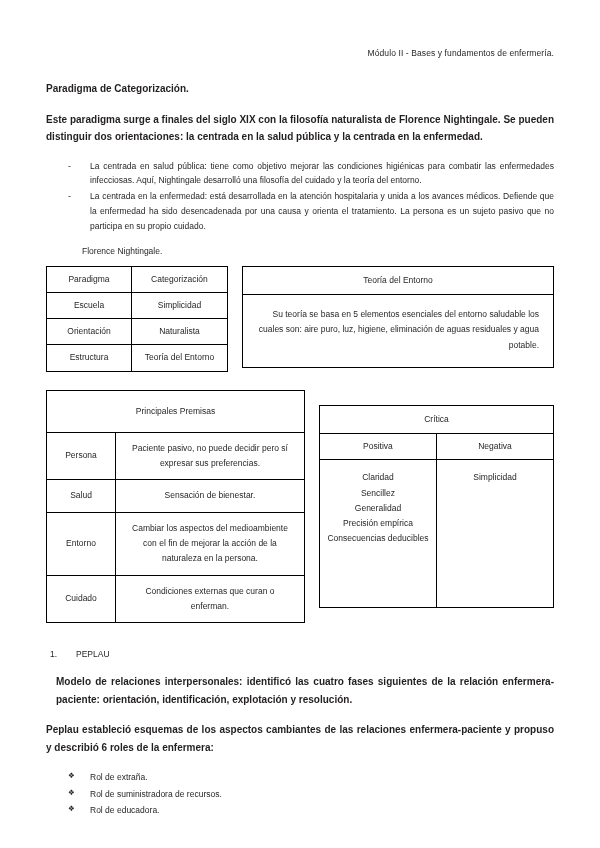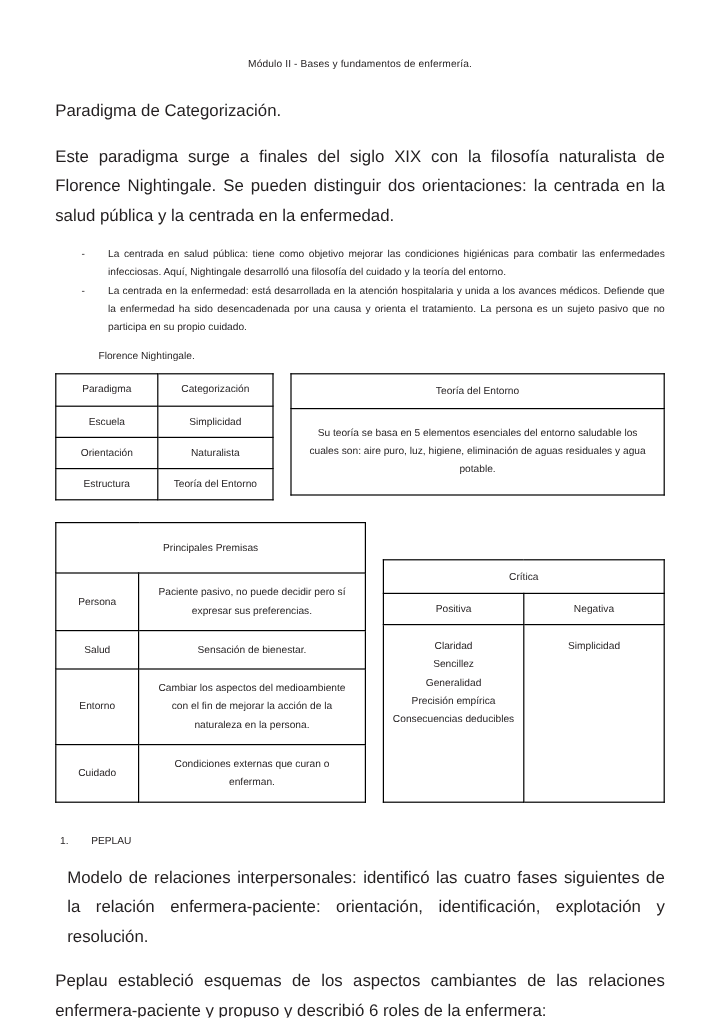--- a/index.html
+++ b/index.html
@@ -16,30 +16,31 @@
   }
   .page {
     position: relative;
     width: 600px;
     height: 848px;
     box-sizing: border-box;
     padding: 40px 46px 30px 46px;
     background: #ffffff;
   }
   .doc-title {
-    text-align: center;
+    text-align: right;
     font-size: 8.5px;
     margin: 8px 0 22px 0;
     letter-spacing: 0.1px;
   }
   p.para {
-    font-size: 14px;
+    font-size: 10px;
     line-height: 1.75;
     margin: 0 0 13px 0;
     text-align: justify;
+    font-weight: bold;
   }
   .heading-para {
     margin-bottom: 16px;
   }
   ul.dash-list {
     list-style: none;
     margin: 0 0 12px 0;
     padding: 0 0 0 22px;
   }
   ul.dash-list li {
@@ -91,24 +92,25 @@
   }
   #entorno-table {
     width: 100%;
   }
   #entorno-table td.head {
     padding: 7px 6px;
   }
   #entorno-table td.body {
     padding: 12px 14px 14px 14px;
     line-height: 1.8;
+    text-align: right;
   }
   .tables-row-2 {
     display: flex;
-    align-items: flex-end;
+    align-items: center;
     gap: 14px;
     margin-bottom: 26px;
   }
   #premisas-table {
     width: 260px;
   }
   #premisas-table td.head {
     padding: 14px 6px;
   }
   #premisas-table td.key {

